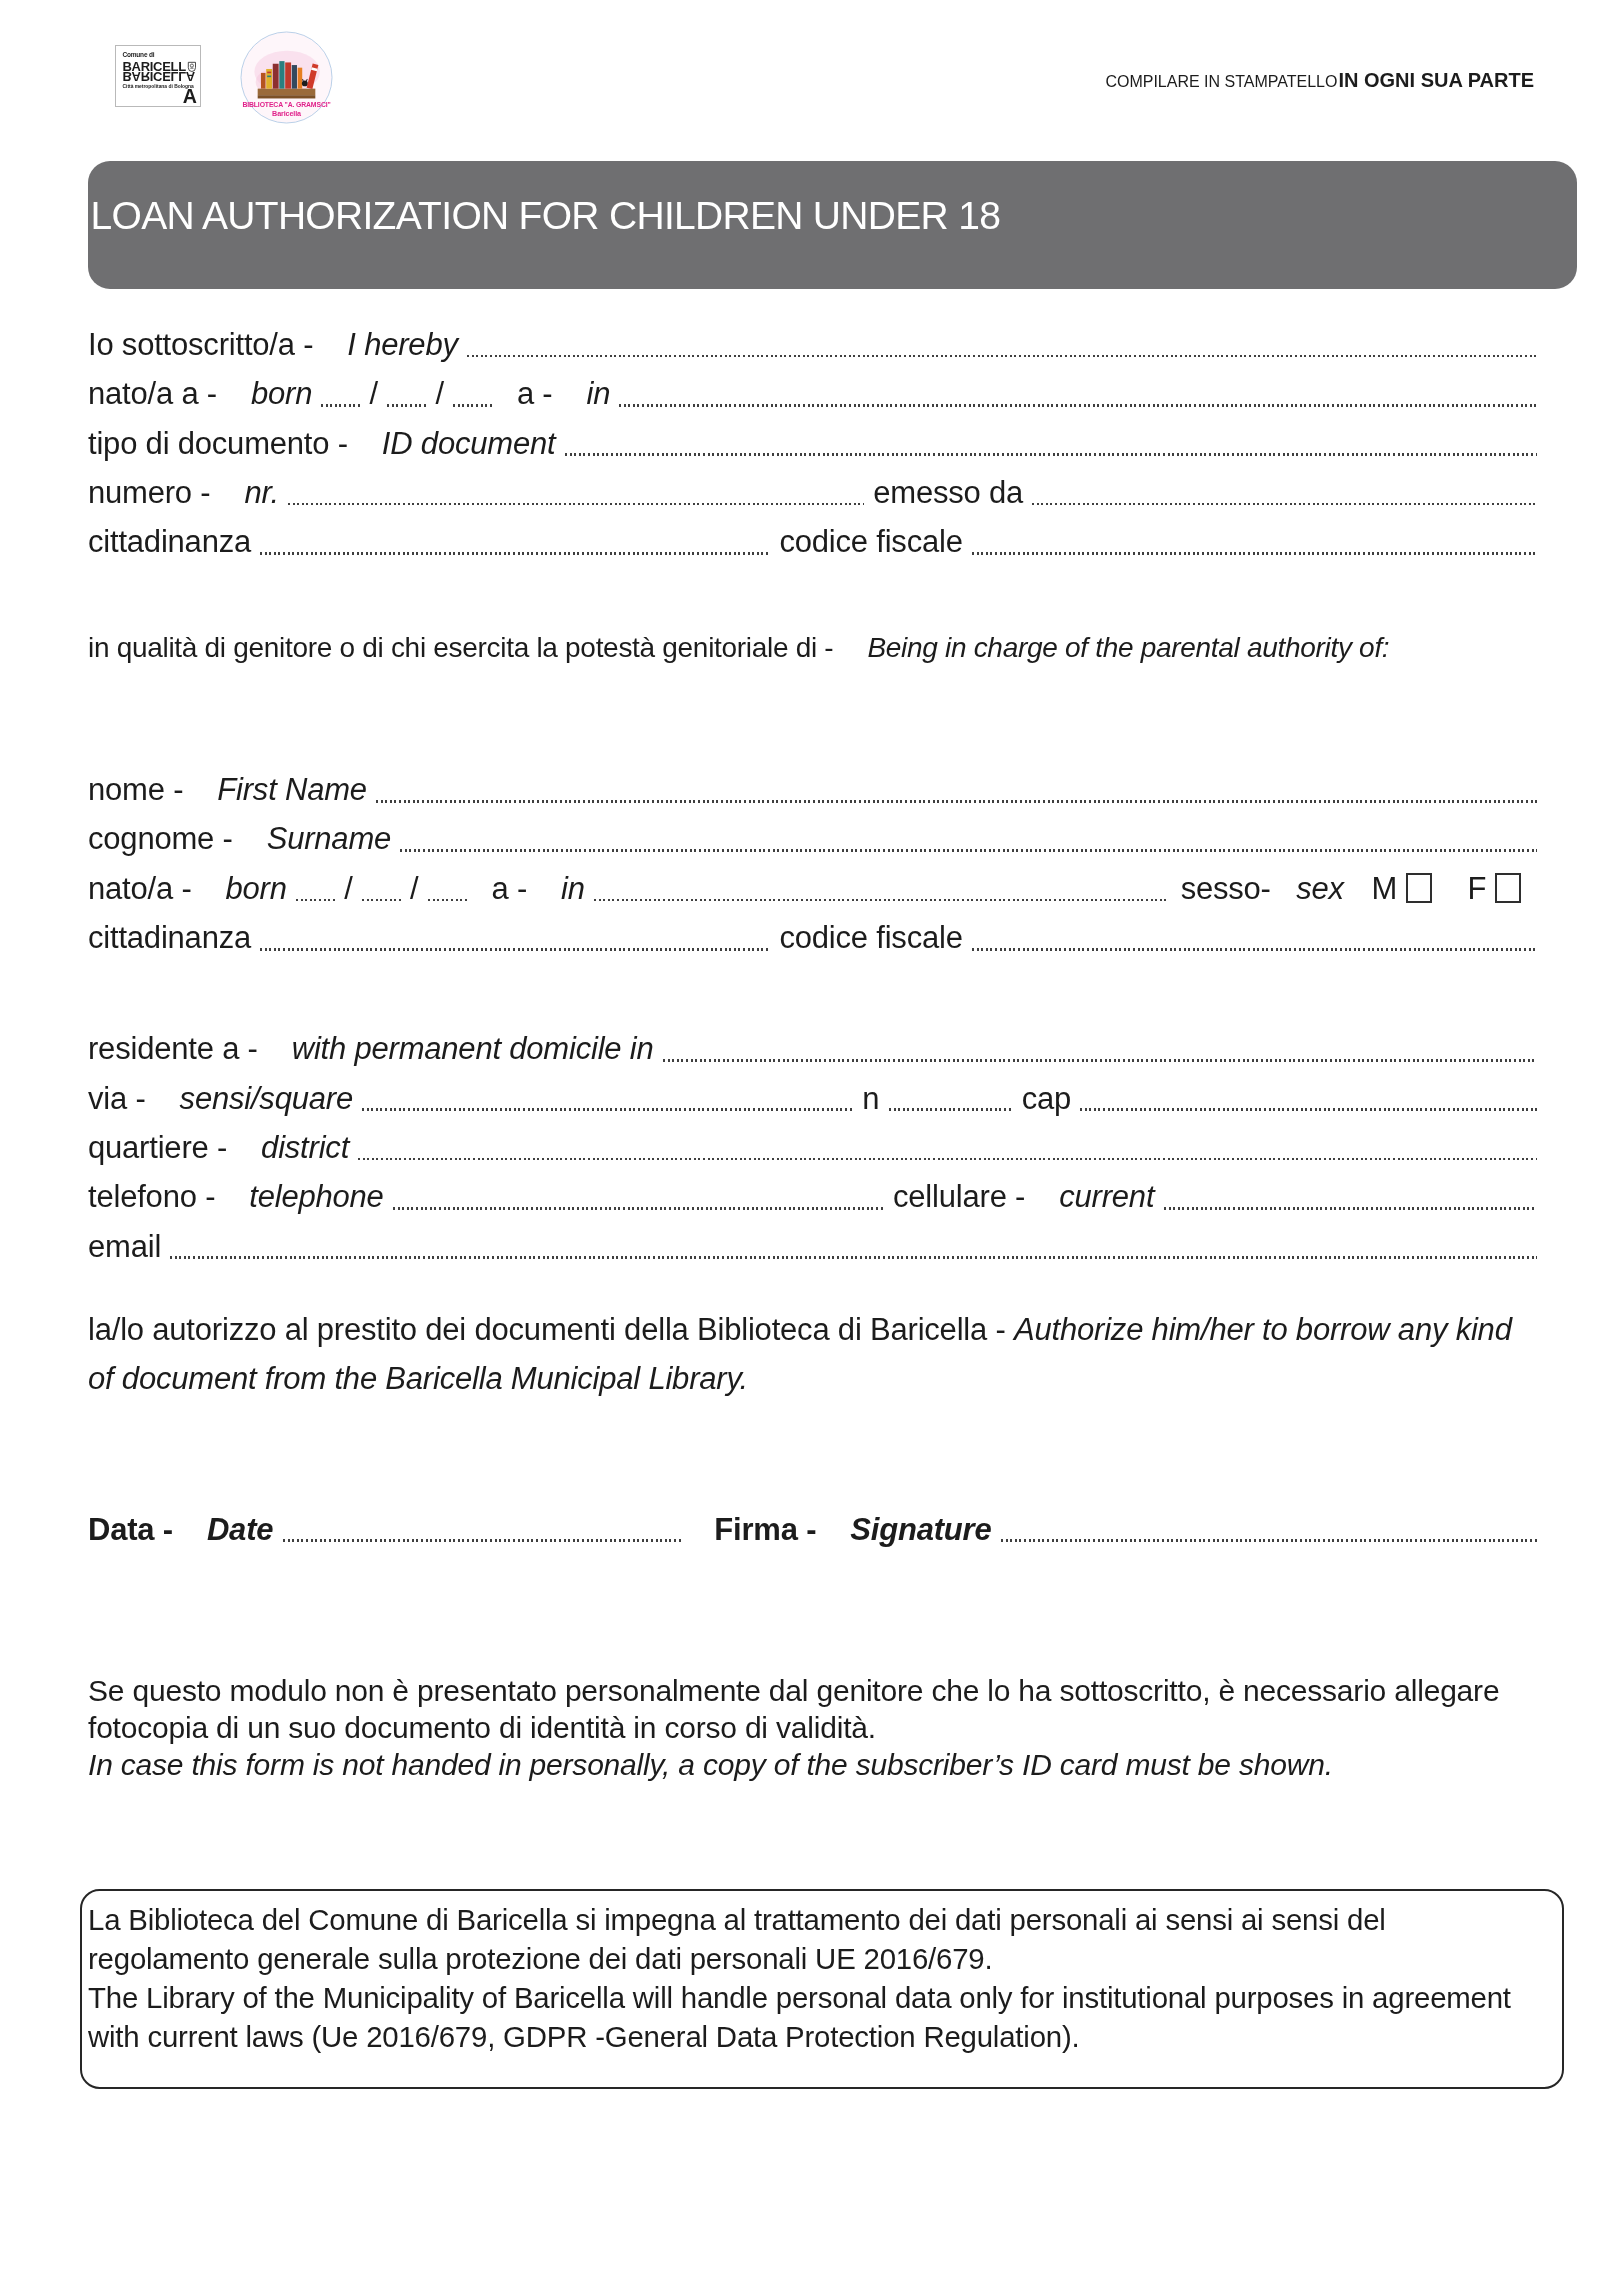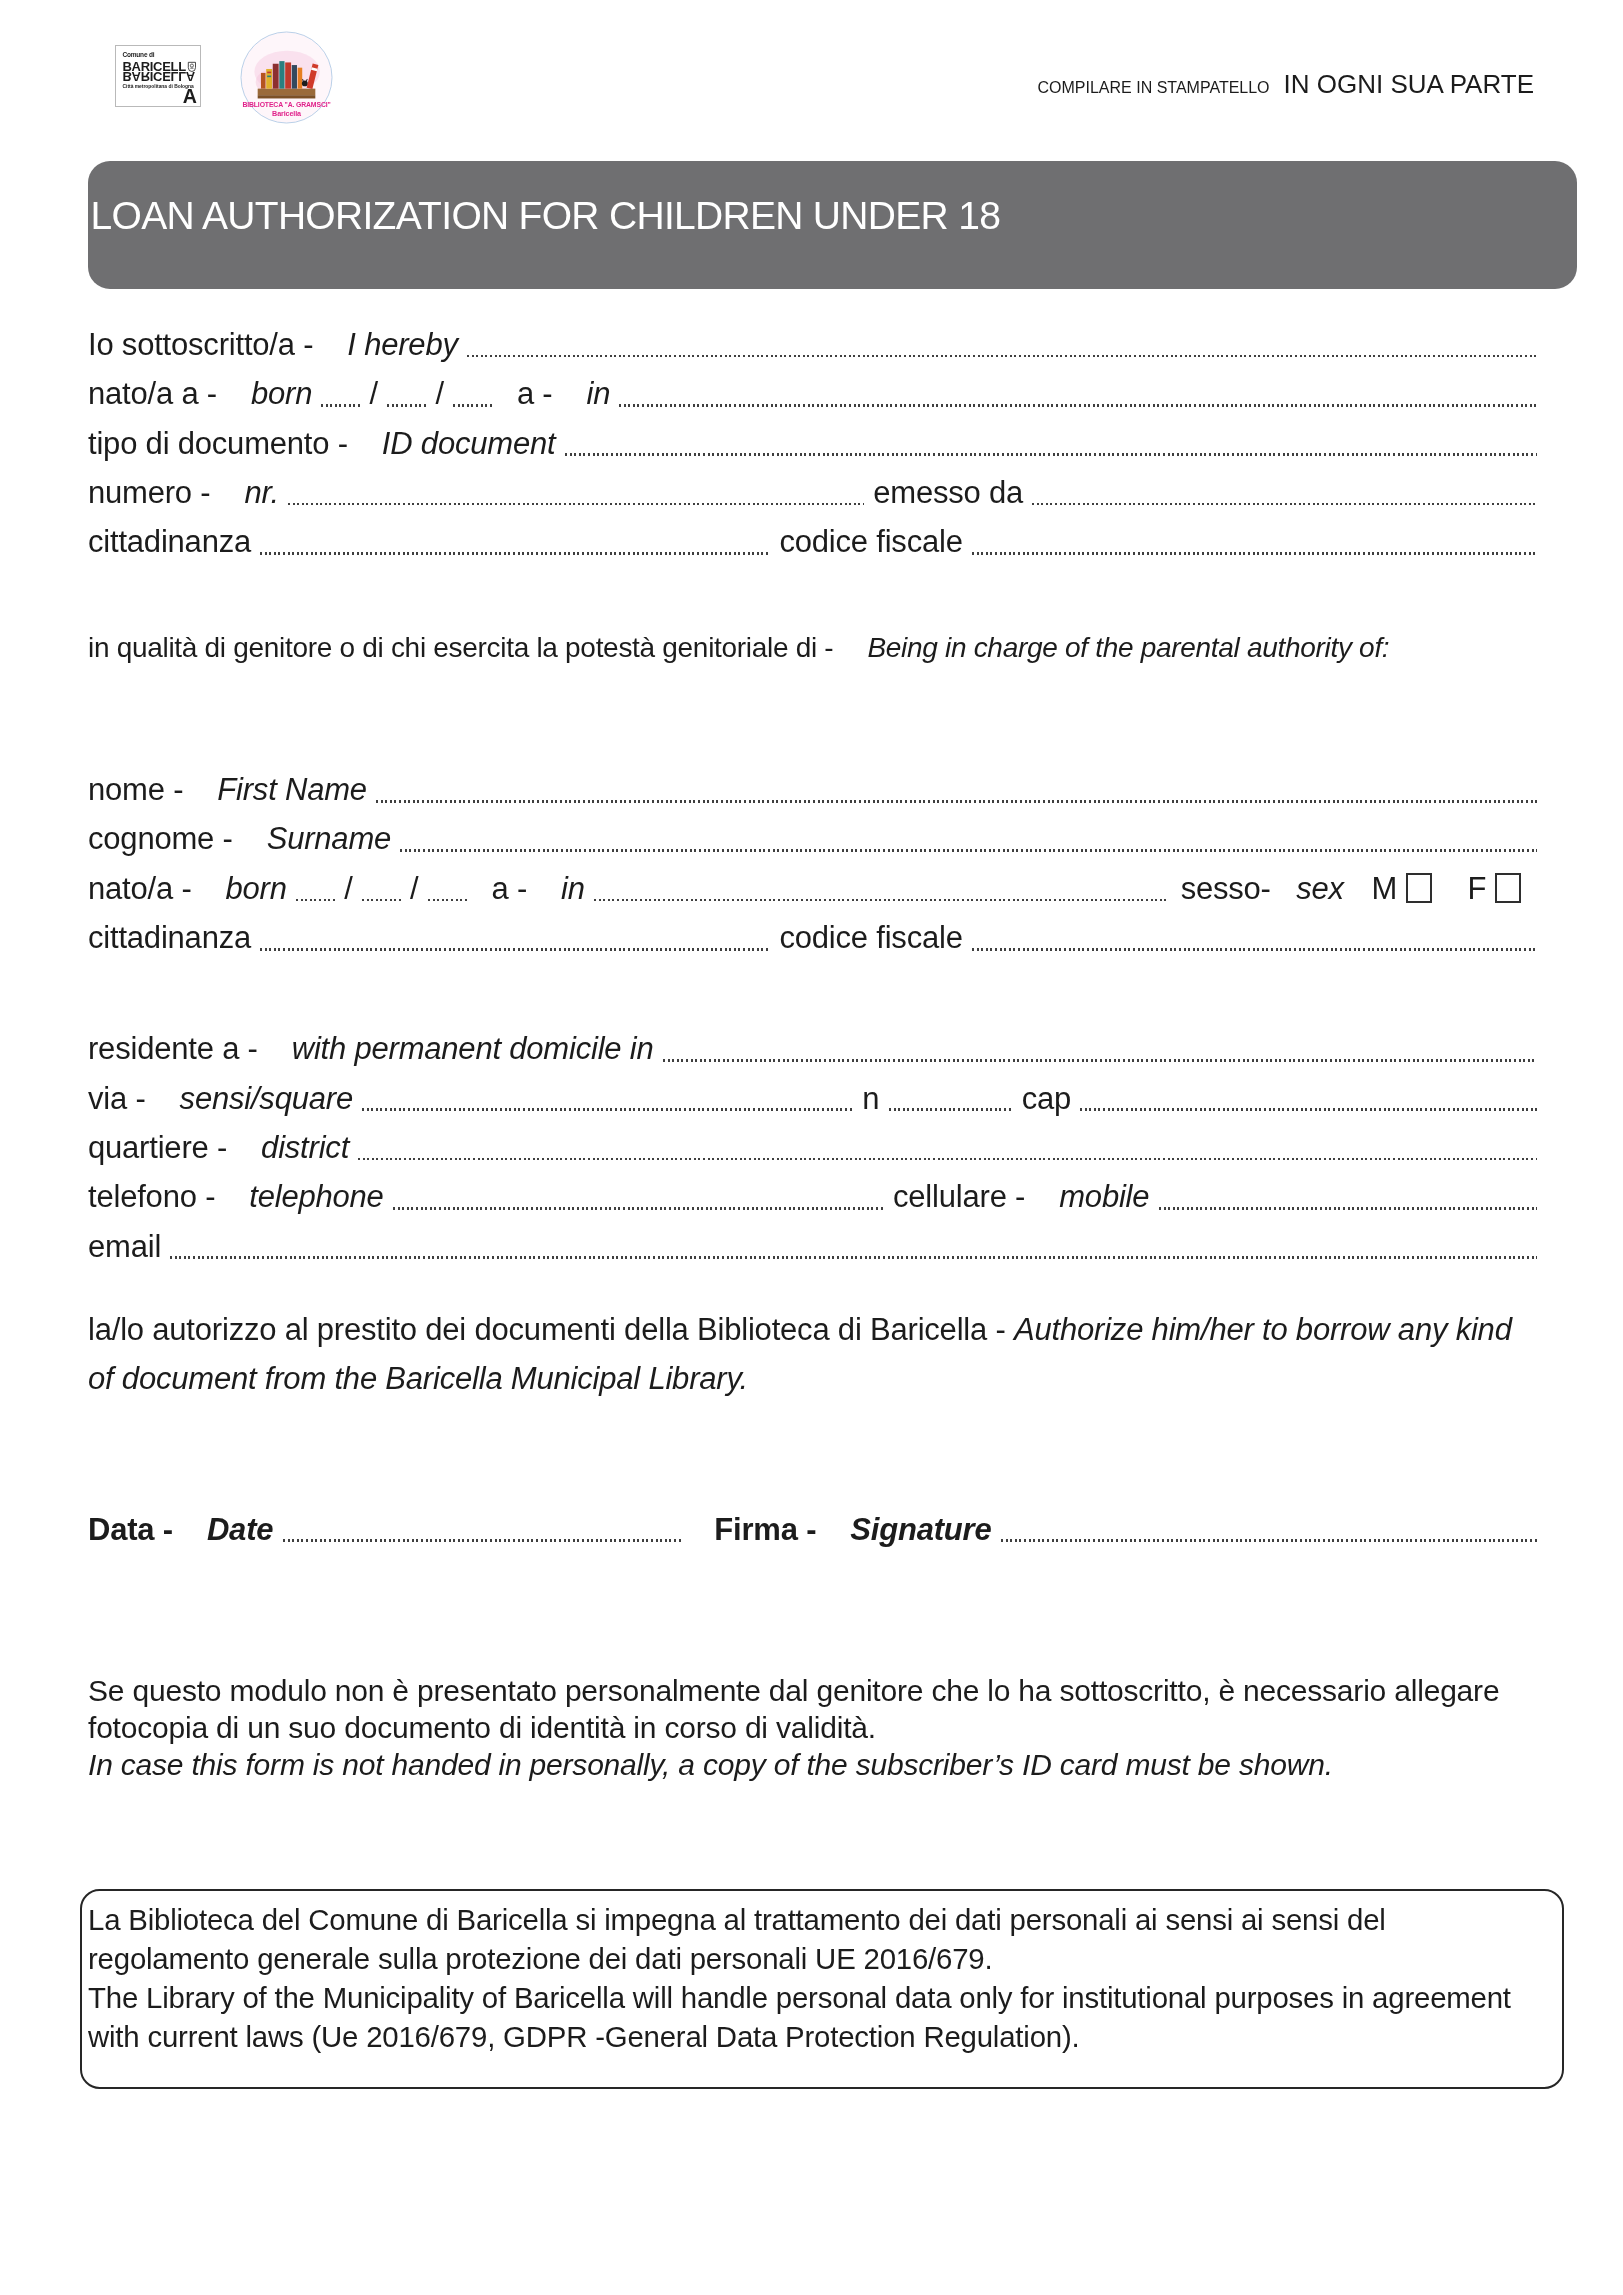--- a/index.html
+++ b/index.html
@@ -16,21 +16,21 @@
   .cl-top{font-size:6.5px;font-weight:700;line-height:1;}
   .cl-name-row{display:flex;align-items:center;line-height:1;margin-top:1.3px;}
   .cl-name{font-size:13px;font-weight:800;letter-spacing:-0.3px;}
   .cl-crest{margin-left:1.3px;display:inline-flex;}
   .cl-mirror{font-size:13px;font-weight:800;letter-spacing:-0.3px;line-height:1;transform:scaleY(-1);margin-top:-2.6px;width:fit-content;}
   .cl-sub{font-size:4.9px;font-weight:700;margin-top:0.7px;letter-spacing:0;}
   .cl-biga{position:absolute;right:3.3px;bottom:0px;font-size:19.6px;font-weight:800;line-height:1;}
   .library-logo{width:93px;height:93px;}
   .instruction{margin-top:38px;text-align:right;white-space:nowrap;letter-spacing:0;}
   .instr-a{font-size:16px;}
-  .instr-b{font-size:26px;margin-left:14px;}
+  .instr-b{font-size:20px;margin-left:1px;font-weight:bold;}
   
   .band{margin:37px 46px 0 88px;height:128px;border-radius:22px;background:#6f6f71;color:#ffffff;
     padding:11.8px 13px 0 2.6px;box-sizing:border-box;overflow:hidden;}
   .band-title{font-size:42px;font-weight:700;letter-spacing:-1.3px;line-height:1.1;white-space:nowrap;}
   .band-sub{font-size:39px;font-weight:400;letter-spacing:-0.7px;line-height:1.1;margin-top:22px;white-space:nowrap;}
   
   .content{padding:0 86px 0 88px;font-size:31px;}
   .row{display:flex;align-items:flex-end;column-gap:9.2px;line-height:1;margin-top:18.3px;white-space:nowrap;}
   .lbl{display:inline-flex;column-gap:8.5px;align-items:baseline;gap:34px;}
   i{font-style:italic;}
@@ -242,21 +242,21 @@
       <span class="dl grow"></span>
     </div>
     <div class="row">
       <span class="lbl">
           <span>telefono -</span>
           <i>telephone</i>
         </span>
       <span class="dl w750"></span>
       <span class="lbl">
           <span>cellulare -</span>
-          <i>mobile</i>
+          <i>current</i>
         </span>
       <span class="dl grow"></span>
     </div>
     <div class="row">
       <span>email</span>
       <span class="dl grow"></span>
     </div>
 
     <div class="auth">
       <span>la/lo autorizzo al prestito dei documenti della Biblioteca di Baricella -</span> <i>Authorize him/her to borrow any kind of document from the Baricella Municipal Library.</i>

